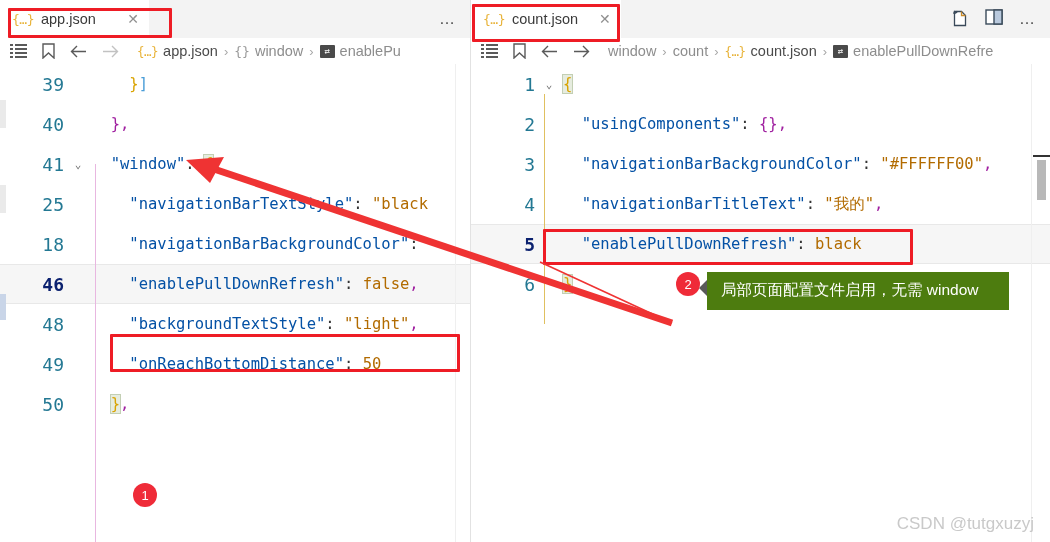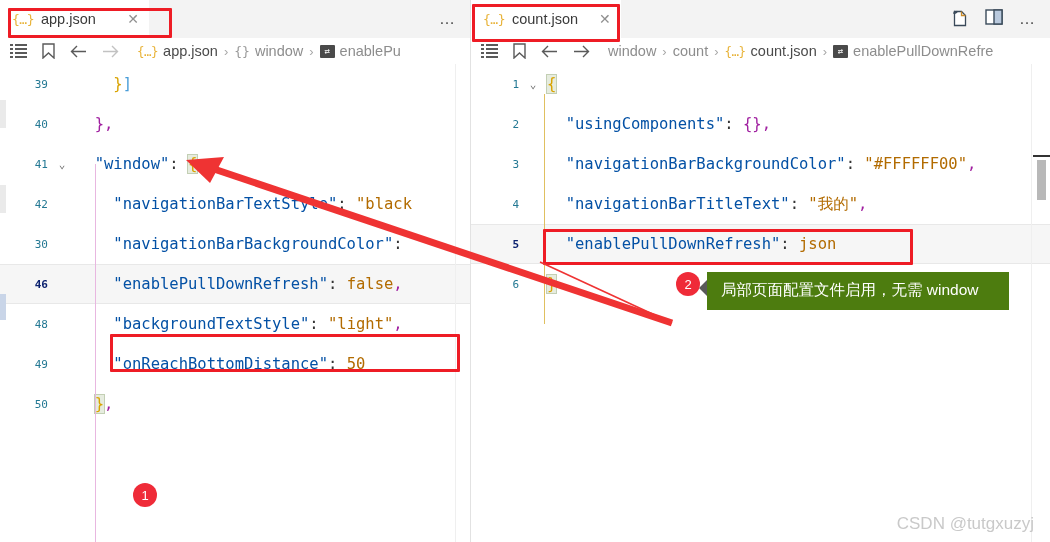--- a/index.html
+++ b/index.html
@@ -53,21 +53,21 @@
               font-size:9px; line-height:13px; text-align:center; border-radius:1px; font-family:"DejaVu Sans Mono", monospace;}
 
   
   .editor { position:absolute; top:64px; left:0; right:0; bottom:0; overflow:hidden; background:#fff; }
   .code-line {
     position:relative; height:40px; display:flex; align-items:center;
     font-family:"DejaVu Sans Mono", monospace; font-size:15.5px; white-space:pre;
   }
   .gutter {
     width:54px; min-width:54px; text-align:right; padding-right:6px;
-    color:#237893; font-size:11px; font-family:"DejaVu Sans Mono", monospace;
+    color:#237893; font-size:18px; font-family:"DejaVu Sans Mono", monospace;margin-left:16px;
   }
   .gutter.cur { color:#0b216f; font-weight:bold; }
   .fold { width:16px; min-width:16px; color:#6a6a6a; font-size:11px; text-align:center; }
   .code { padding-left:6px; }
 
   
   .t-key   { color:#0451a5; }
   .t-strv  { color:#b26b00; }
   .t-num   { color:#b26b00; }
   .t-bool  { color:#b26b00; }
@@ -184,22 +184,22 @@
       <span class="bc-crumb">
         <span class="sym-bool">⇄</span>
         <span class="bc-name">enablePu</span>
       </span>
     </div>
 
     <div class="editor" id="editor-left">
         <div class="code-line"><div class="gutter">39</div><div class="fold"></div><div class="code"><span class="t-plain">    </span><span class="t-brace">}</span><span class="t-brack">]</span></div></div>
         <div class="code-line"><div class="gutter">40</div><div class="fold"></div><div class="code"><span class="t-plain">  </span><span class="t-punc">},</span></div></div>
         <div class="code-line"><div class="gutter">41</div><div class="fold">⌄</div><div class="code"><span class="t-plain">  </span><span class="t-key">"window"</span><span class="t-plain">: </span><span class="t-brace brace-box">{</span></div></div>
-        <div class="code-line"><div class="gutter">42</div><div class="fold"></div><div class="code"><span class="t-plain">    </span><span class="t-key">"navigationBarTextStyle"</span><span class="t-plain">: </span><span class="t-strv">"black</span></div></div>
-        <div class="code-line"><div class="gutter">30</div><div class="fold"></div><div class="code"><span class="t-plain">    </span><span class="t-key">"navigationBarBackgroundColor"</span><span class="t-plain">:</span></div></div>
+        <div class="code-line"><div class="gutter">25</div><div class="fold"></div><div class="code"><span class="t-plain">    </span><span class="t-key">"navigationBarTextStyle"</span><span class="t-plain">: </span><span class="t-strv">"black</span></div></div>
+        <div class="code-line"><div class="gutter">18</div><div class="fold"></div><div class="code"><span class="t-plain">    </span><span class="t-key">"navigationBarBackgroundColor"</span><span class="t-plain">:</span></div></div>
         <div class="code-line line-hl line-hl-b"><div class="gutter cur">46</div><div class="fold"></div><div class="code"><span class="t-plain">    </span><span class="t-key">"enablePullDownRefresh"</span><span class="t-plain">: </span><span class="t-bool">false</span><span class="t-punc">,</span></div></div>
         <div class="code-line"><div class="gutter">48</div><div class="fold"></div><div class="code"><span class="t-plain">    </span><span class="t-key">"backgroundTextStyle"</span><span class="t-plain">: </span><span class="t-strv">"light"</span><span class="t-punc">,</span></div></div>
         <div class="code-line"><div class="gutter">49</div><div class="fold"></div><div class="code"><span class="t-plain">    </span><span class="t-key">"onReachBottomDistance"</span><span class="t-plain">: </span><span class="t-num">50</span></div></div>
         <div class="code-line"><div class="gutter">50</div><div class="fold"></div><div class="code"><span class="t-plain">  </span><span class="t-brace brace-box">}</span><span class="t-punc">,</span></div></div>
         <div class="indent-guide" style="left: 95px; top: 100px; height: 400px; bottom: auto;"></div>
       </div>
 
     <div class="overview-marker" style="top:100px;height:28px;background:#eaeaea;"></div>
     <div class="overview-marker" style="top:185px;height:28px;background:#eaeaea;"></div>
     <div class="overview-marker" style="top:294px;height:26px;background:#c9d5e8;"></div>
@@ -283,21 +283,21 @@
         <span class="sym-bool">⇄</span>
         <span class="bc-name">enablePullDownRefre</span>
       </span>
     </div>
 
     <div class="editor" id="editor-right">
         <div class="code-line"><div class="gutter">1</div><div class="fold">⌄</div><div class="code"><span class="t-brace brace-box">{</span></div></div>
         <div class="code-line"><div class="gutter">2</div><div class="fold"></div><div class="code"><span class="t-plain">  </span><span class="t-key">"usingComponents"</span><span class="t-plain">: </span><span class="t-punc">{},</span></div></div>
         <div class="code-line"><div class="gutter">3</div><div class="fold"></div><div class="code"><span class="t-plain">  </span><span class="t-key">"navigationBarBackgroundColor"</span><span class="t-plain">: </span><span class="t-strv">"#FFFFFF00"</span><span class="t-punc">,</span></div></div>
         <div class="code-line"><div class="gutter">4</div><div class="fold"></div><div class="code"><span class="t-plain">  </span><span class="t-key">"navigationBarTitleText"</span><span class="t-plain">: </span><span class="t-cn">"我的"</span><span class="t-punc">,</span></div></div>
-        <div class="code-line line-hl line-hl-b"><div class="gutter cur">5</div><div class="fold"></div><div class="code"><span class="t-plain">  </span><span class="t-key">"enablePullDownRefresh"</span><span class="t-plain">: </span><span class="t-bool">json</span></div></div>
+        <div class="code-line line-hl line-hl-b"><div class="gutter cur">5</div><div class="fold"></div><div class="code"><span class="t-plain">  </span><span class="t-key">"enablePullDownRefresh"</span><span class="t-plain">: </span><span class="t-bool">black</span></div></div>
         <div class="code-line"><div class="gutter">6</div><div class="fold"></div><div class="code"><span class="t-brace brace-box">}</span></div></div>
         <div class="indent-guide-y" style="left: 73px; top: 30px; height: 230px; bottom: auto;"></div>
       </div>
 
     <div class="scroll-thumb-top" style="top:155px;"></div>
     <div class="scroll-thumb" style="top:160px;height:40px;"></div>
     <div class="vline" style="left:560px;"></div>
   </div>
 
   <div class="hl-rect" style="left:8px;  top:8px;  width:164px; height:30px;"></div>

